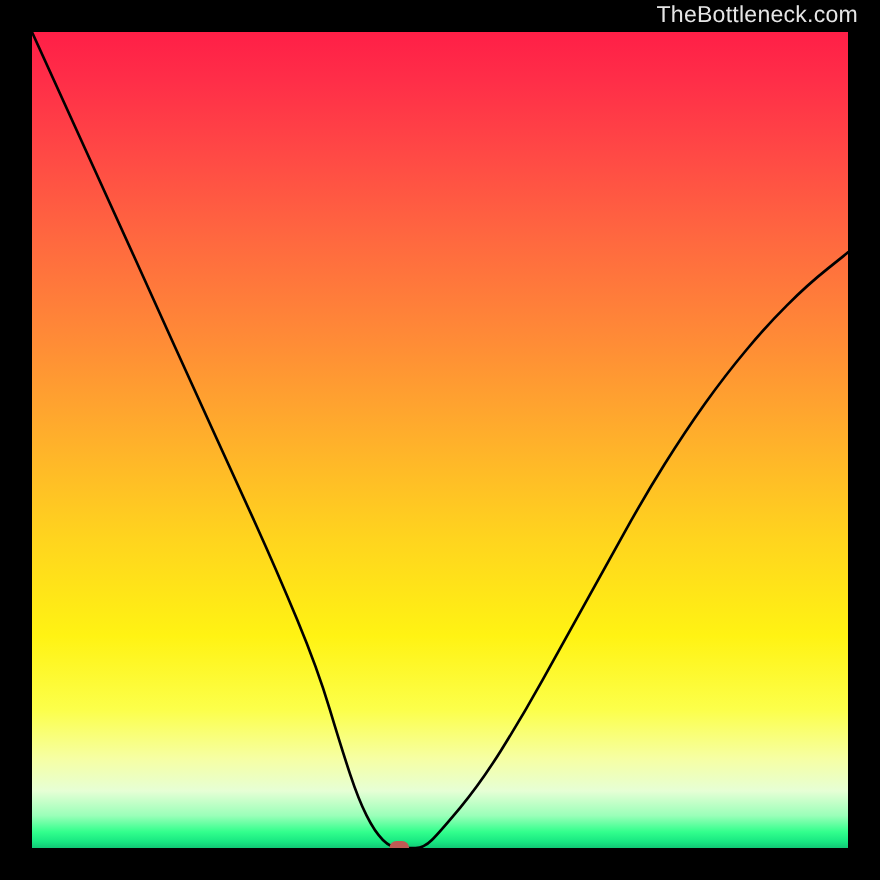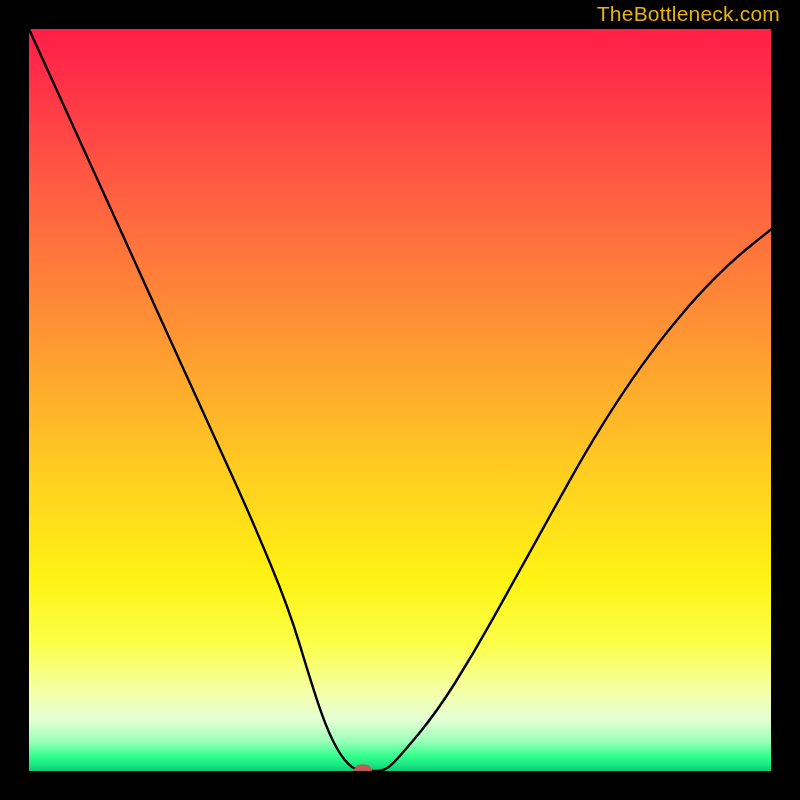--- a/index.html
+++ b/index.html
@@ -14,21 +14,21 @@
   .frame {
     position: relative;
     width: 800px;
     height: 800px;
     background: #000;
   }
   .watermark {
     position: absolute;
     top: 2px;
     right: 20px;
-    color: #eab308;
+    color: #e5e5e5;
     font-size: 21px;
     font-weight: 500;
     letter-spacing: 0.2px;
     z-index: 50;
     user-select: none;
   }
   .plot-area {
     position: absolute;
     left: 29px;
     top: 29px;

